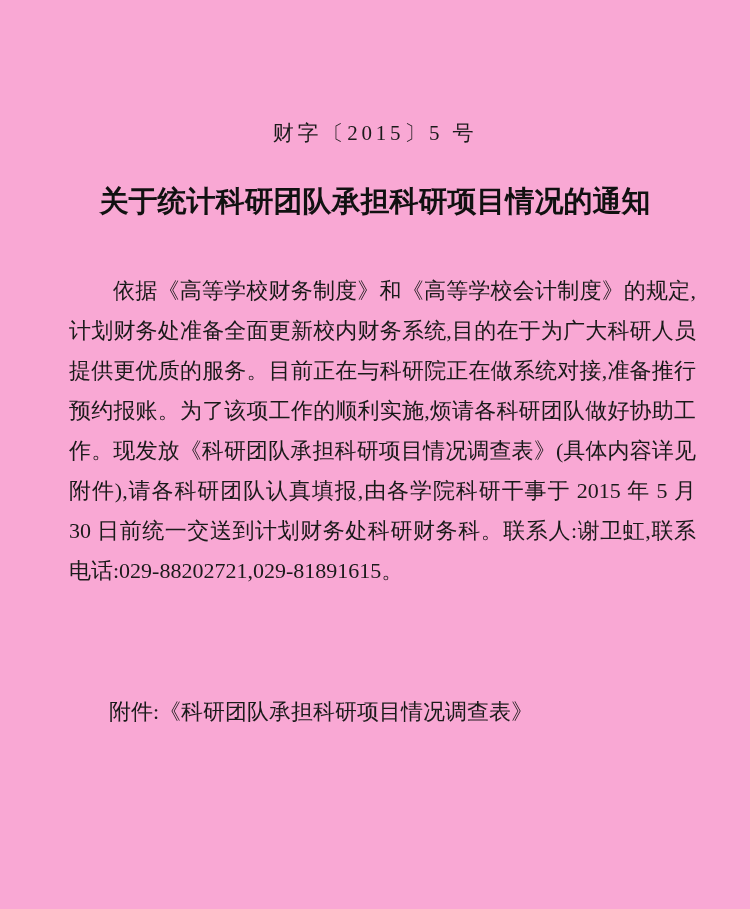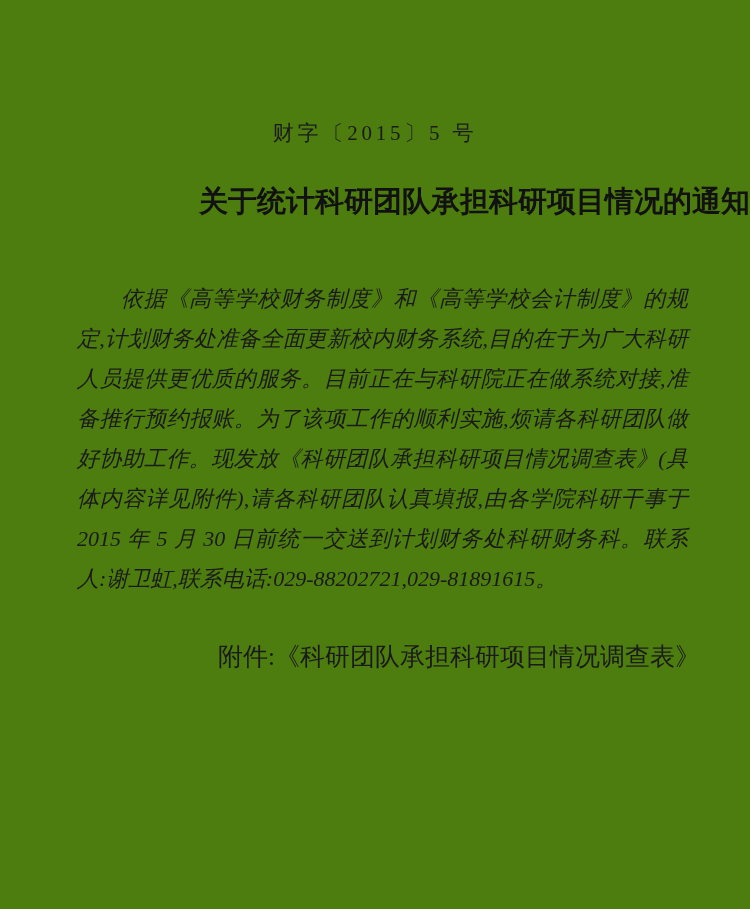--- a/index.html
+++ b/index.html
@@ -5,76 +5,74 @@
   html, body {
     margin: 0;
     padding: 0;
     background: #ffffff;
   }
   .page {
     position: relative;
     width: 750px;
     height: 909px;
     margin: 0 auto;
-    background: #4d7c0f;
+    background: #f9a8d4;
     color: #1a1a1a;
     font-family: "Liberation Serif", "DejaVu Serif", serif;
     overflow: hidden;
   }
   .doc-number {
     position: absolute;
     top: 119px;
     left: 0;
     right: 0;
     text-align: center;
     font-size: 21px;
     letter-spacing: 0.18em;
     white-space: nowrap;
   }
   .doc-title {
     position: absolute;
     top: 182px;
     left: 0;
     right: 0;
     margin: 0;
-    text-align: right;
+    text-align: center;
     font-size: 29px;
     font-weight: 700;
     font-family: "Liberation Sans", "DejaVu Sans", sans-serif;
     color: #111111;
     white-space: nowrap;
   }
   .body-block {
     position: absolute;
     top: 267px;
     left: 65px;
     width: 635px;
     font-size: 22px;
     line-height: 40px;
     text-align: justify;
     text-justify: inter-character;
   }
   .salutation {
     text-align: left;
   }
   .body-paragraph {
-    margin: 12px;
+    margin: 4px;
     text-indent: 2em;
-    font-style: italic;
   }
   .attachment-line {
     position: absolute;
-    top: 637px;
+    top: 692px;
     left: 65px;
     width: 635px;
-    font-size: 25px;
+    font-size: 22px;
     line-height: 40px;
     text-indent: 2em;
     white-space: nowrap;
-    text-align: right;
   }
   .signature-block {
     position: absolute;
     top: 782px;
     right: 60px;
     text-align: right;
     font-size: 22px;
     line-height: 40px;
     white-space: nowrap;
   }

